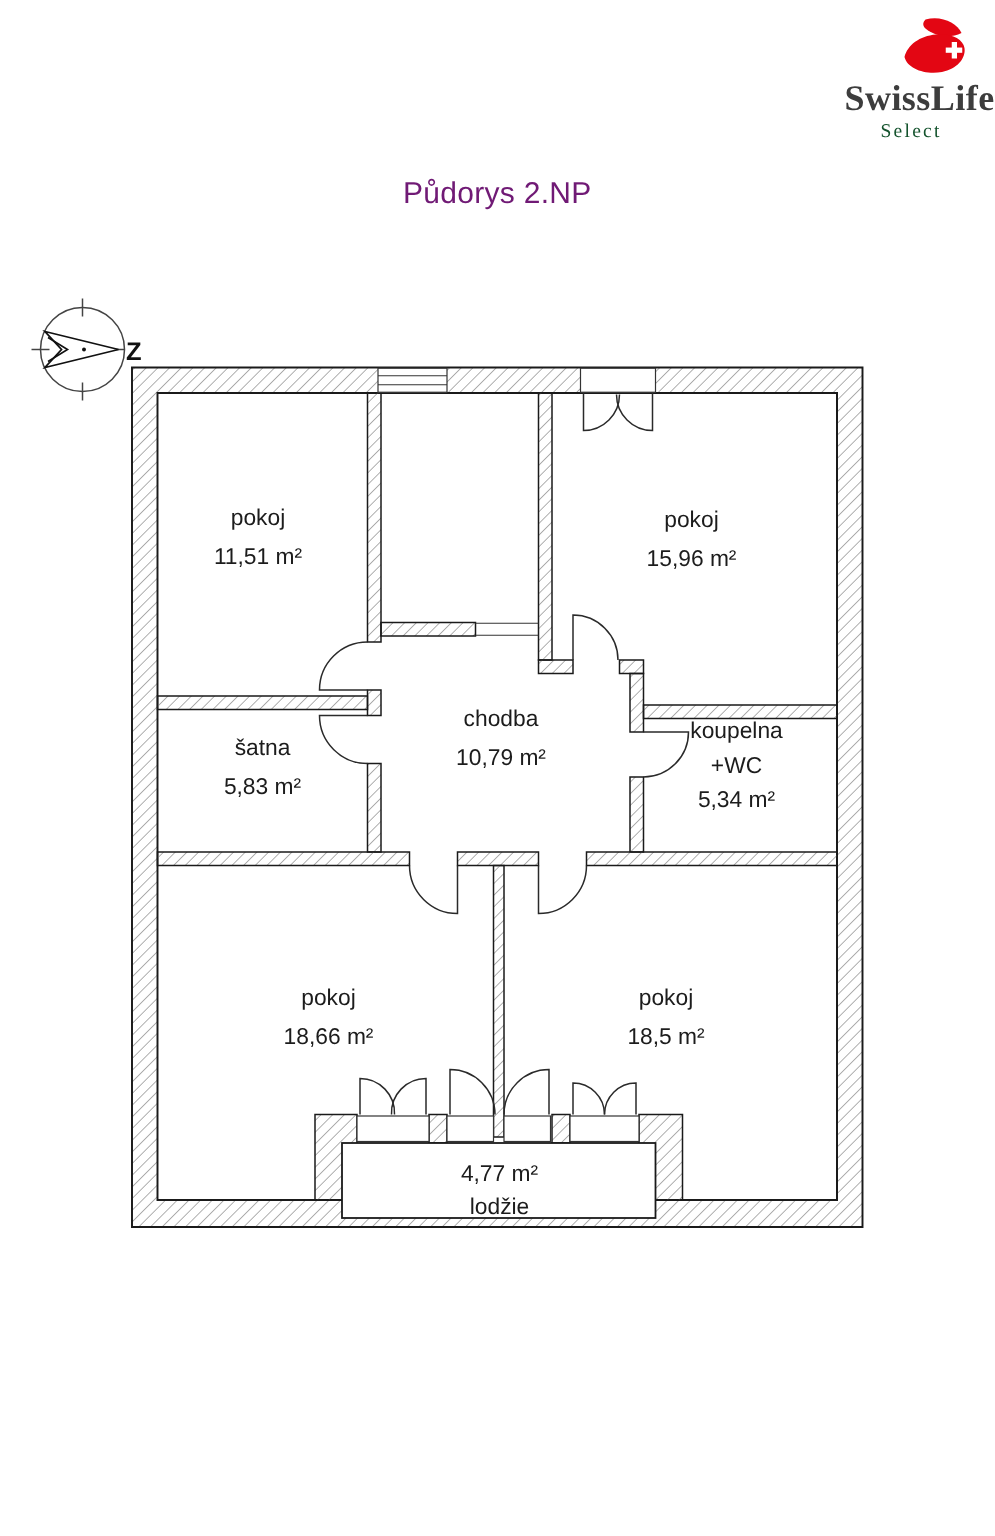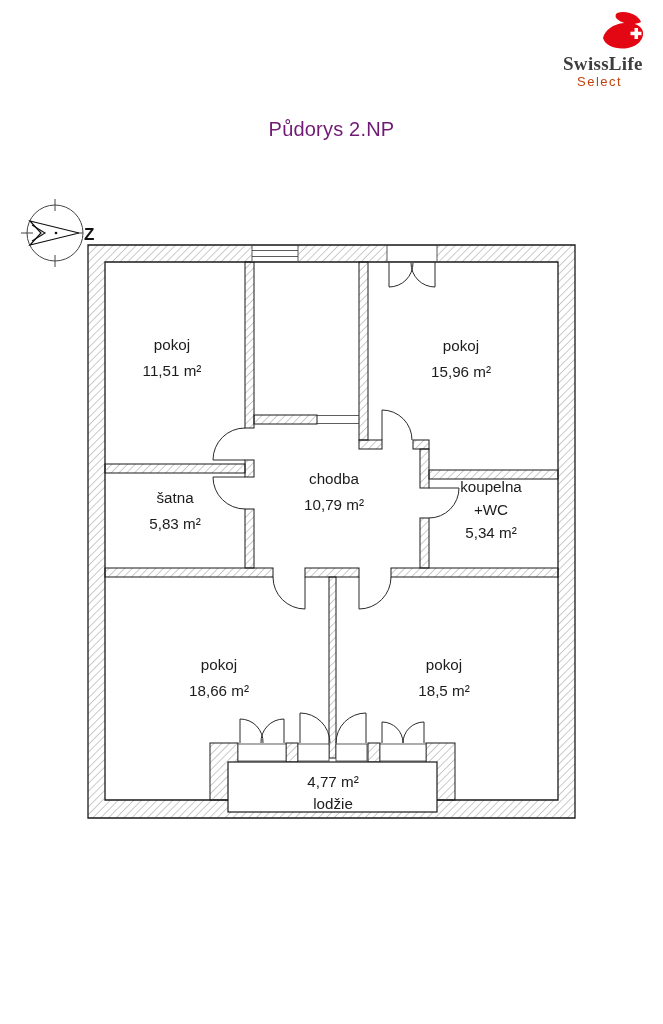--- a/index.html
+++ b/index.html
@@ -2,24 +2,24 @@
 <html><head>
 <meta charset="utf-8">
 <style>
   html,body{margin:0;padding:0;background:#ffffff;}
   #page{position:relative;width:663px;height:1024px;background:#ffffff;overflow:hidden;
         font-family:"Liberation Sans",sans-serif;}
   #title{position:absolute;top:118px;left:0;width:663px;text-align:center;
          font-size:20px;color:#701a75;letter-spacing:0.2px;}
   #logo{position:absolute;left:563px;top:12px;width:100px;}
   #logo .flame{margin-left:34px;display:block;}
-  #logo .brand{font-family:"Liberation Serif",serif;font-size:19px;font-weight:bold;
+  #logo .brand{font-family:"Liberation Serif",serif;font-size:24px;font-weight:bold;
                color:#3d3d3d;letter-spacing:0.3px;line-height:1.05;margin-top:2px;}
-  #logo .product{font-family:Liberation Sans, sans-serif;font-size:13px;color:#c2410c;
-                 letter-spacing:1.5px;margin-left:14px;}
+  #logo .product{font-family:Liberation Serif, serif;font-size:13px;color:#14532d;
+                 letter-spacing:1.5px;margin-left:24px;}
   svg text.room{font-family:"Liberation Sans",sans-serif;font-size:15.2px;fill:#1c1c1c;}
   svg text.compass-z{font-family:"Liberation Sans",sans-serif;font-size:17px;font-weight:bold;fill:#111;}
 </style>
 </head>
 <body>
 
 <div id="page">
 
   <div id="title">Půdorys 2.NP</div>
 

